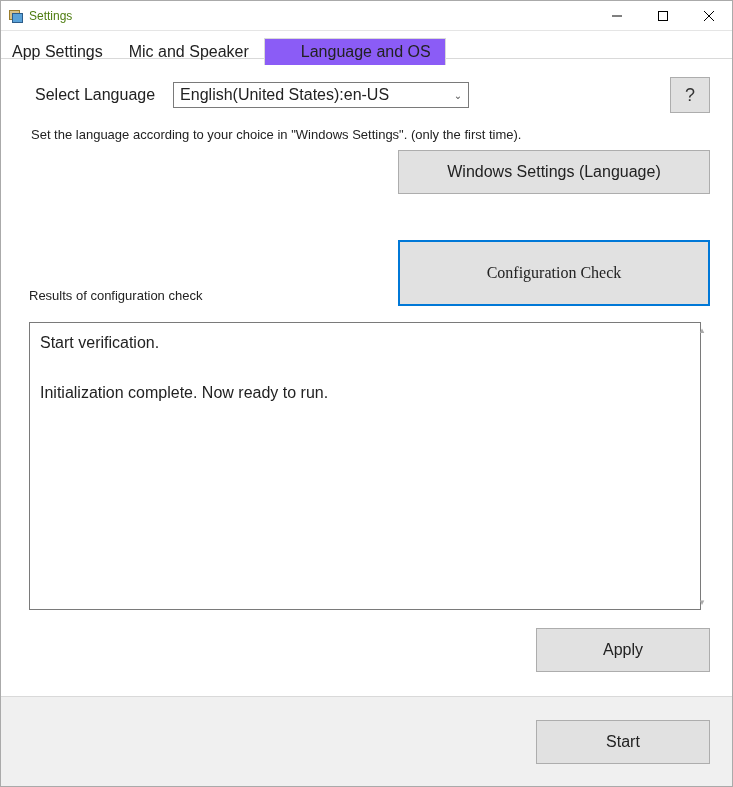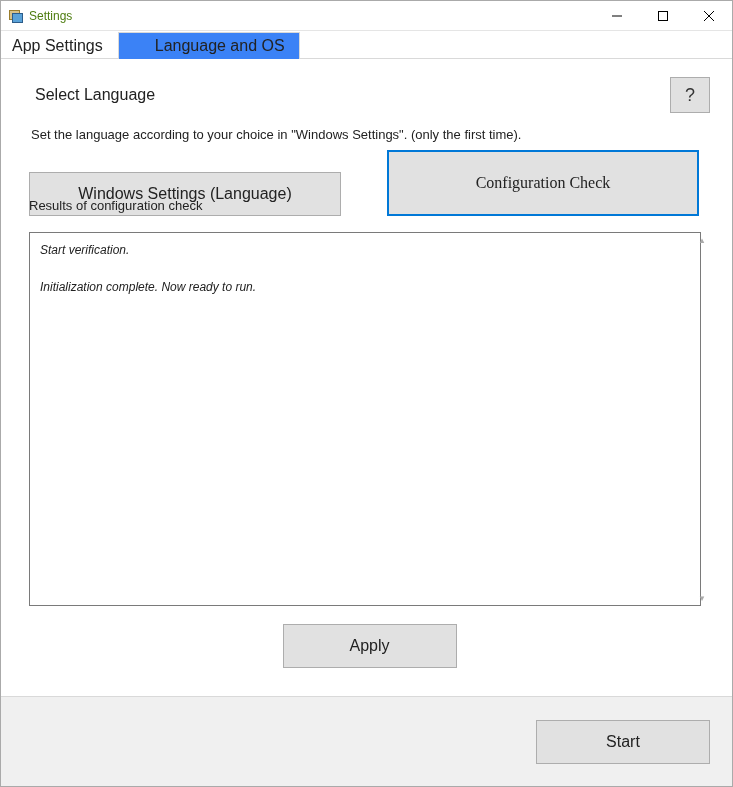--- a/index.html
+++ b/index.html
@@ -60,26 +60,26 @@
       border-bottom: 1px solid #d9d9d9;
       padding-left: 0;
     }
     .tab {
       padding: 4px 14px 4px 10px;
       font-size: 16px;
       color: #222;
       border: 1px solid transparent;
       border-bottom: none;
       position: relative;
-      top: 1px;
+      top: 7px;
       cursor: default;
     }
     .tab.active {
       border-color: #d9d9d9;
-      background: #3b82f6;
+      background: #8b5cf6;
       padding-left: 36px;
     }
 
     .content {
       padding: 18px 22px 8px 28px;
       height: calc(100% - 30px - 28px - 90px);
       position: relative;
     }
 
     .row-lang {
@@ -123,20 +123,21 @@
 
     .note {
       font-size: 13px;
       color: #222;
       margin-bottom: 8px;
       margin-left: 2px;
     }
 
     .btn-stack {
       display: flex;
+      flex-direction: column;
       align-items: flex-end;
       gap: 46px;
       margin-right: 0;
     }
     .big-btn {
       width: 312px;
       height: 44px;
       border: 1px solid #adadad;
       background: #e1e1e1;
       font-size: 16px;
@@ -159,49 +160,48 @@
       margin-top: -18px;
       margin-bottom: 19px;
     }
     .results-wrap {
       position: relative;
       margin-top: 4px;
     }
 
     .results-box {
       width: 672px;
-      height: 374px;
+      height: 288px;
       border: 1px solid #7a7a7a;
       background: #fff;
       padding: 8px 10px;
-      font-size: 12px;
+      font-size: 16px;
       color: #222;
       line-height: 1.55;
       white-space: pre-wrap;
       overflow-y: auto;
       position: relative;
-      font-style: italic;
     }
     .results-box::-webkit-scrollbar { width: 16px; }
     .results-scroll-indicator-top,
     .results-scroll-indicator-bot {
       position: absolute;
       right: 3px;
       width: 10px; height: 10px;
       font-size: 9px;
       color: #aaa;
       text-align: center;
       pointer-events: none;
     }
     .results-scroll-indicator-top { top: 3px; }
     .results-scroll-indicator-bot { bottom: 3px; }
 
     .apply-row {
       display: flex;
-      justify-content: center;
+      justify-content: flex-end;
       margin-top: 18px;
     }
     .apply-btn {
       width: 174px;
       height: 44px;
       border: 1px solid #adadad;
       background: #e1e1e1;
       font-size: 16px;
       color: #222;
       display: flex; align-items: center; justify-content: center;
@@ -249,27 +249,32 @@
       <svg viewBox="0 0 10 10">
           <line x1="0" y1="0" x2="10" y2="10" stroke="#000" stroke-width="1"></line>
           <line x1="10" y1="0" x2="0" y2="10" stroke="#000" stroke-width="1"></line>
         </svg>
     </div>
   </div>
 </div>
 
 <div class="tabstrip">
   <div class="tab">App Settings</div>
+  <div class="tab">Mic and Speaker</div>
   <div class="tab active">Language and OS</div>
 </div>
 
 <div class="content">
 
   <div class="row-lang">
     <span class="label-lang">Select Language</span>
+    <div class="select-lang">
+      <span>English(United States):en-US</span>
+      <span class="chev">⌄</span>
+    </div>
     <div class="help-btn">
       <span>?</span>
     </div>
   </div>
 
   <div class="note">Set the language according to your choice in "Windows Settings". (only the first time).</div>
 
   <div class="btn-stack">
     <div class="big-btn">
       <span>Windows Settings (Language)</span>

